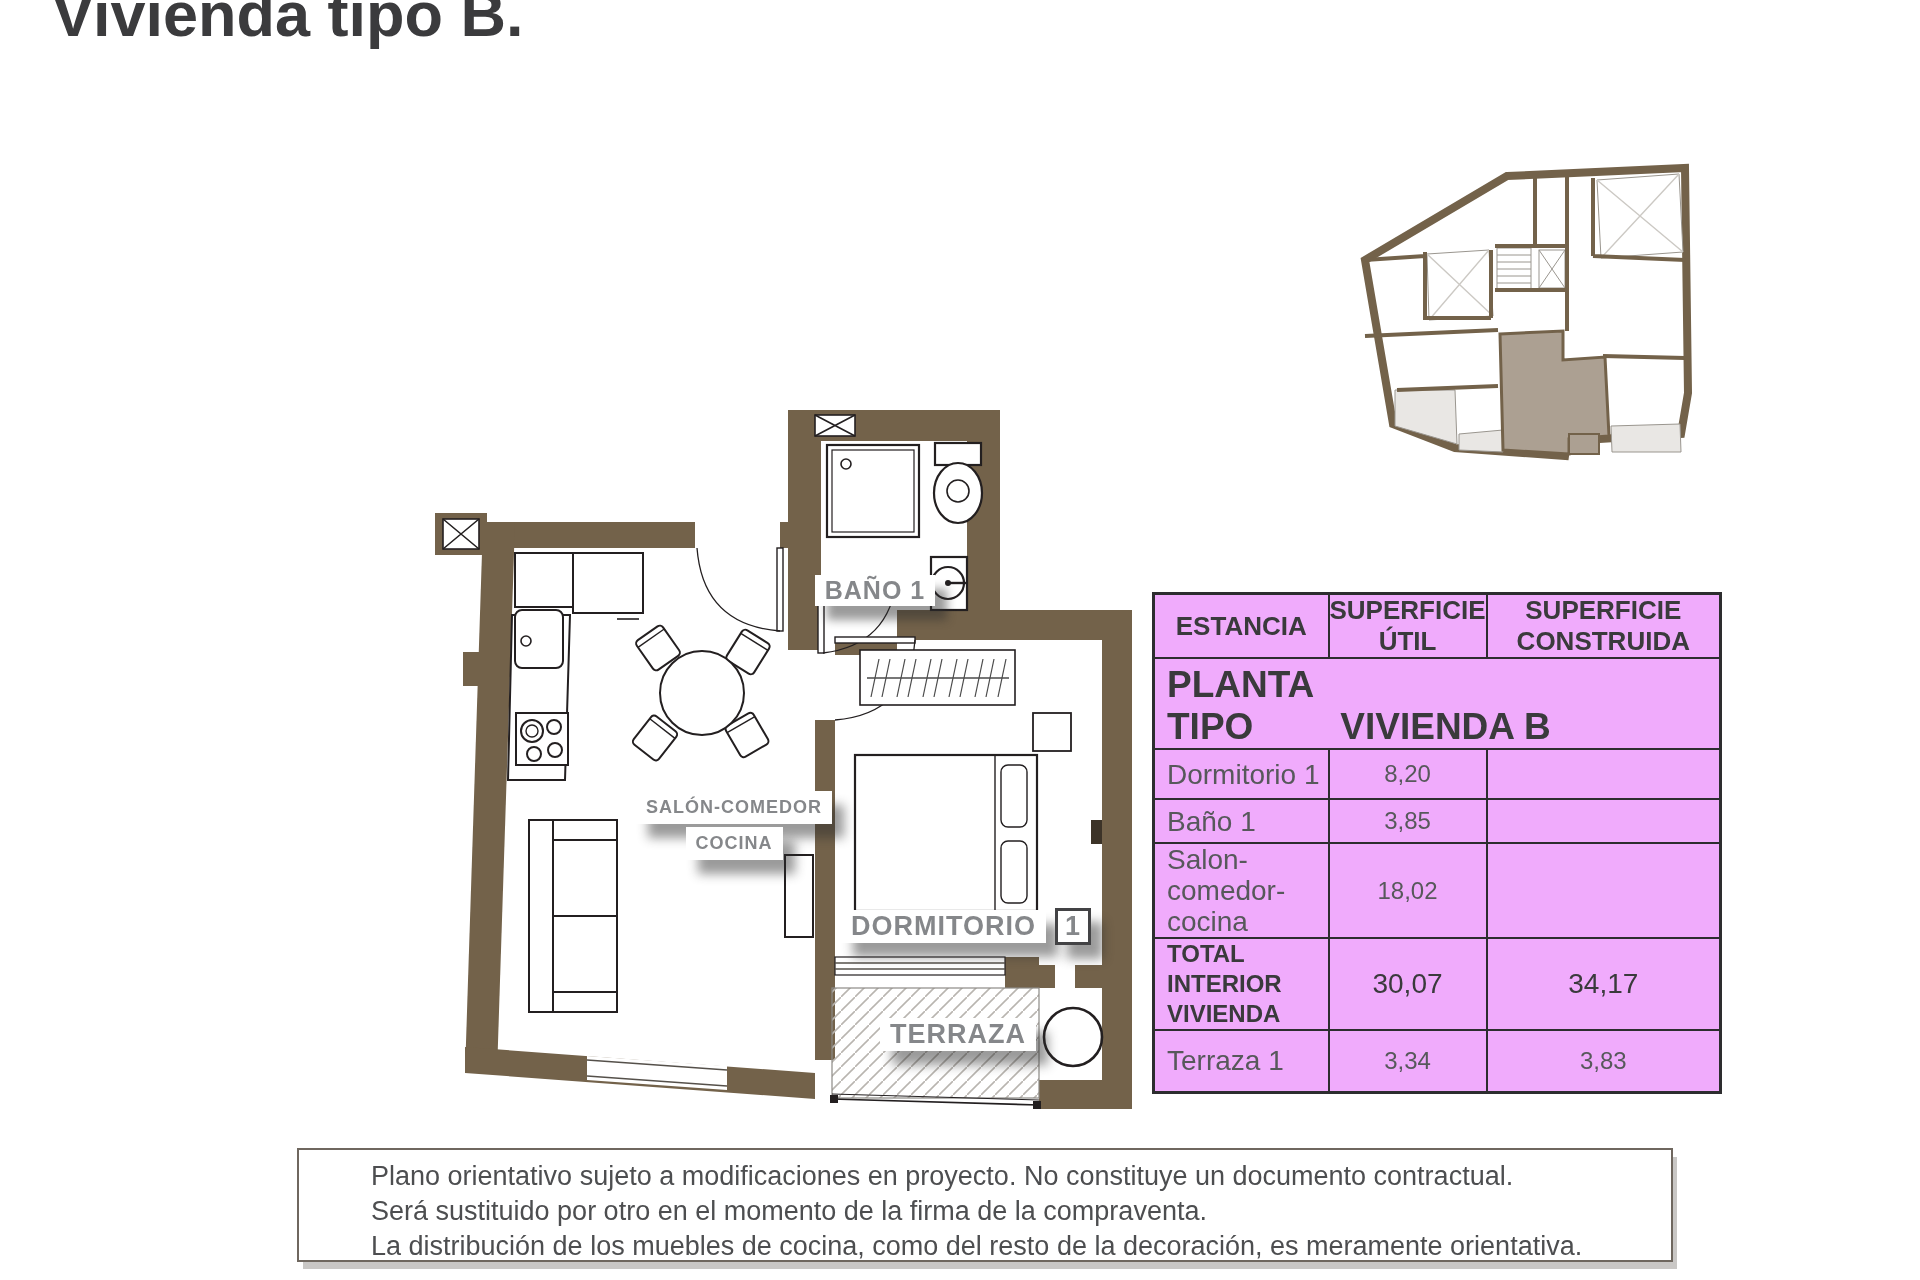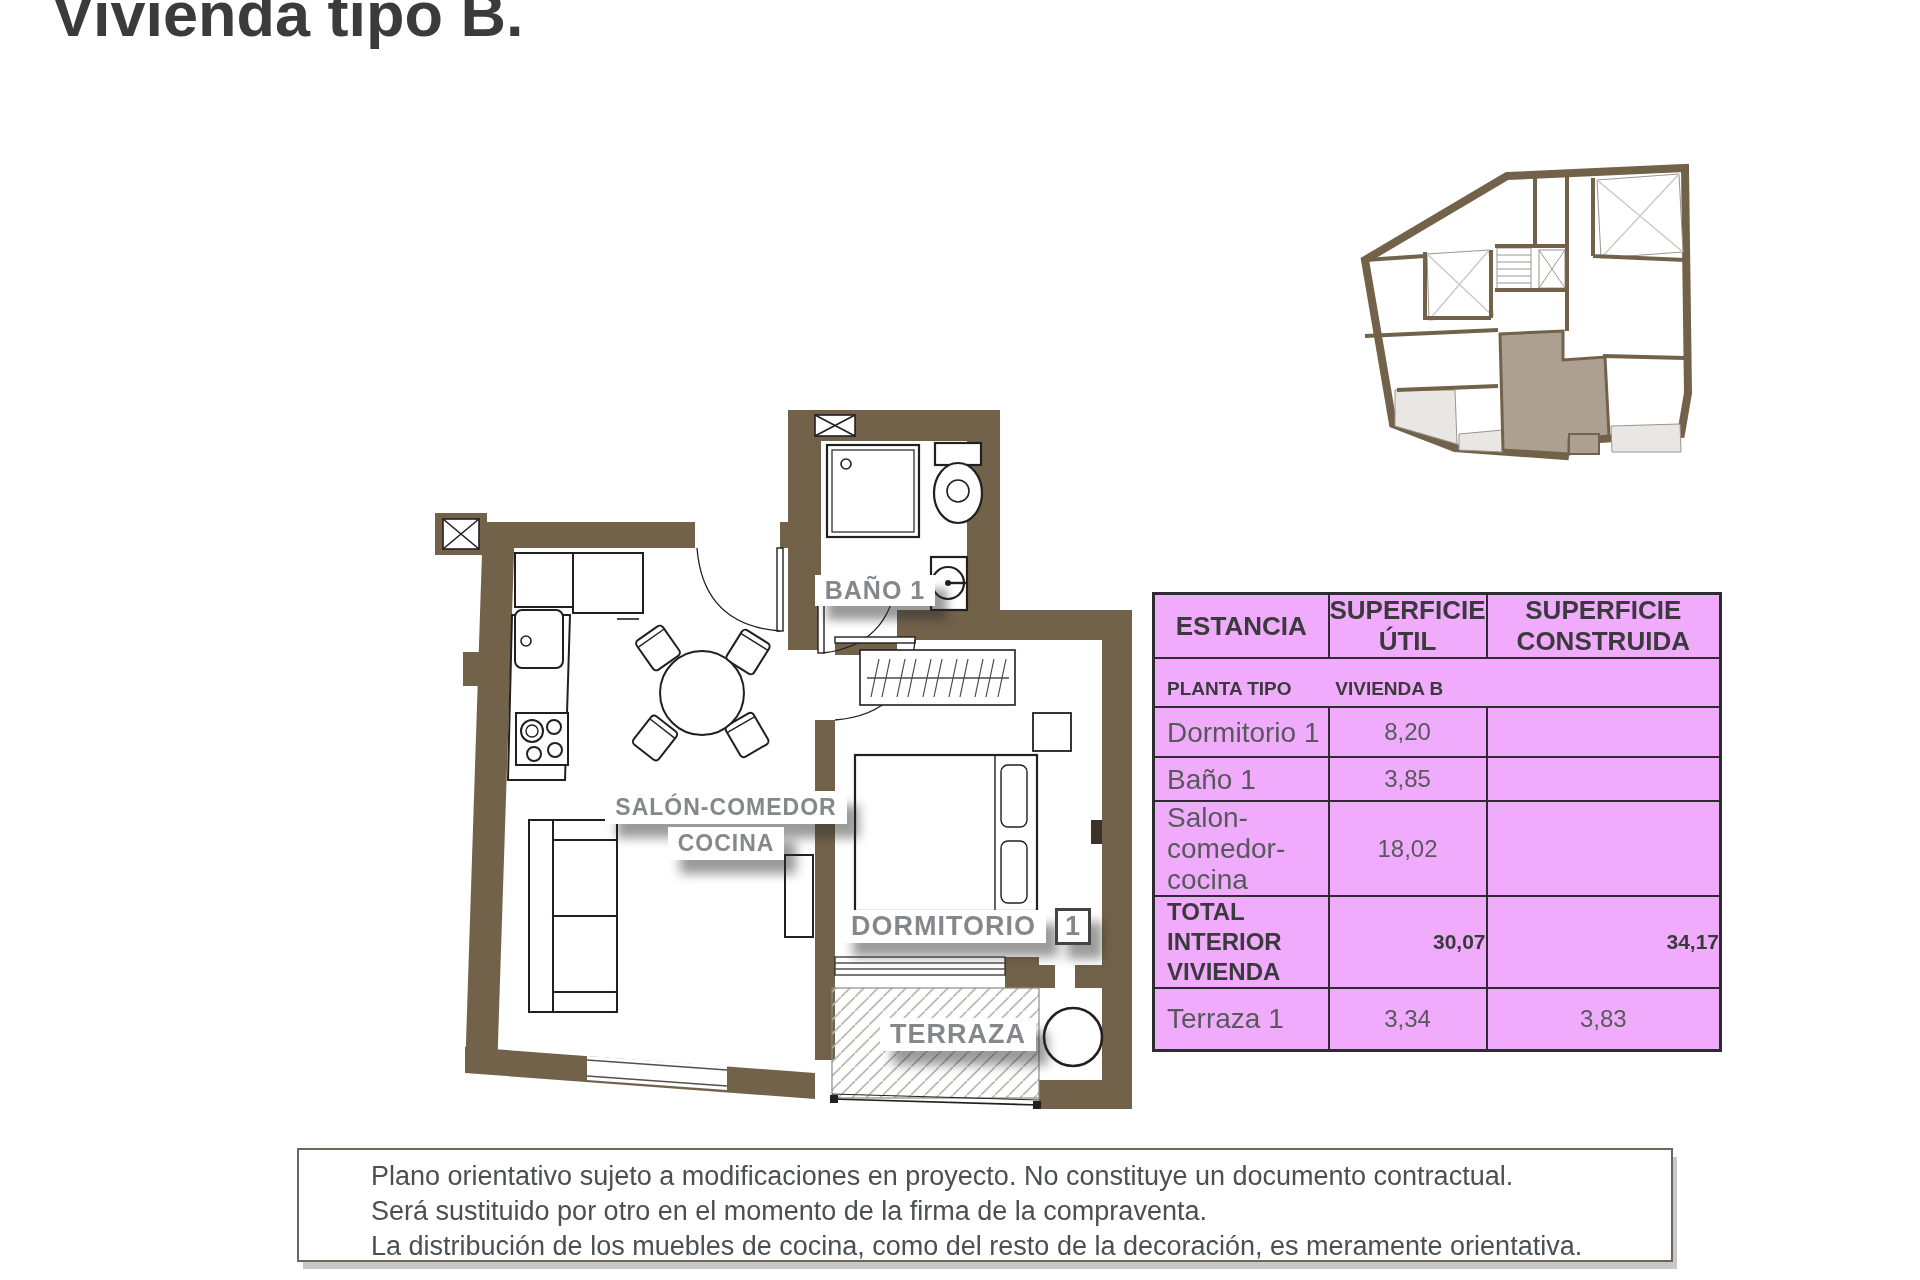--- a/index.html
+++ b/index.html
@@ -10,39 +10,39 @@
   #title{position:absolute;left:52px;top:-22px;font-size:63px;font-weight:700;color:#3b3b3d;letter-spacing:0px;white-space:nowrap;}
 
   
   #plan{position:absolute;left:365px;top:325px;width:780px;height:810px;}
   #plan svg{position:absolute;left:0;top:0;}
 
   
   .plan-label{position:absolute;text-align:center;pointer-events:none;}
   .plan-label span{display:inline-block;background:#ffffff;color:#85878a;font-weight:700;letter-spacing:1px;padding:1px 10px;box-shadow:12px 14px 10px rgba(45,45,45,.48);}
   #label-bano{left:425px;top:250px;width:170px;font-size:25px;}
-  #label-salon{left:205px;top:466px;width:312px;font-size:23px;line-height:31px;}
+  #label-salon{left:213px;top:466px;width:312px;font-size:18px;line-height:31px;}
   #label-salon span{margin-bottom:3px;}
   #label-dorm{left:445px;top:583px;width:312px;font-size:27px;}
   #label-dorm .num{border:3px solid #434345;margin-left:9px;padding:0 7px;box-shadow:12px 14px 10px rgba(45,45,45,.48);}
   #label-terraza{left:504px;top:693px;width:178px;font-size:27px;}
 
   
   #keyplan{position:absolute;left:1335px;top:138px;width:430px;height:375px;}
 
   
   #surface-table{position:absolute;left:1152px;top:592px;border-collapse:collapse;table-layout:fixed;background:#f0abfc;}
   #surface-table td,#surface-table th{border:2.5px solid #2d2d2f;padding:0;vertical-align:middle;overflow:hidden;}
   #surface-table{border:3px solid #2d2d2f;}
   #surface-table th{font-size:26px;font-weight:700;color:#3a3a3c;text-align:center;line-height:31px;}
   #surface-table td.name{padding-left:12px;font-size:28px;color:#57585b;text-align:left;line-height:31px;}
   #surface-table td.val{font-size:24px;color:#57585b;text-align:center;}
   #surface-table tr.bold td.name{font-size:24px;font-weight:700;color:#3a3a3c;line-height:30px;}
-  #surface-table tr.bold td.val{font-size:21px;font-weight:700;color:#3a3a3c;text-align:right;}
-  #surface-table td.subhead{font-weight:700;font-size:19px;color:#3a3a3c;vertical-align:top;padding-top:19px;}
+  #surface-table tr.bold td.val{font-size:28px;font-weight:400;color:#3a3a3c;}
+  #surface-table td.subhead{font-weight:700;font-size:37px;color:#3a3a3c;vertical-align:top;padding-top:5px;}
   #surface-table td.subhead .c1{display:inline-block;width:163px;padding-left:12px;}
   #surface-table td.subhead .c2{display:inline-block;}
 
   
   #disclaimer{position:absolute;left:297px;top:1148px;width:1376px;height:114px;border:2.5px solid #6f675f;background:#fff;box-sizing:border-box;box-shadow:5px 8px 0 -1px #c9c7c5;}
   #disclaimer .lines{padding:9px 0 0 72px;font-size:27px;line-height:35px;color:#4d4e50;}
 </style>
 </head>
 <body>
 

